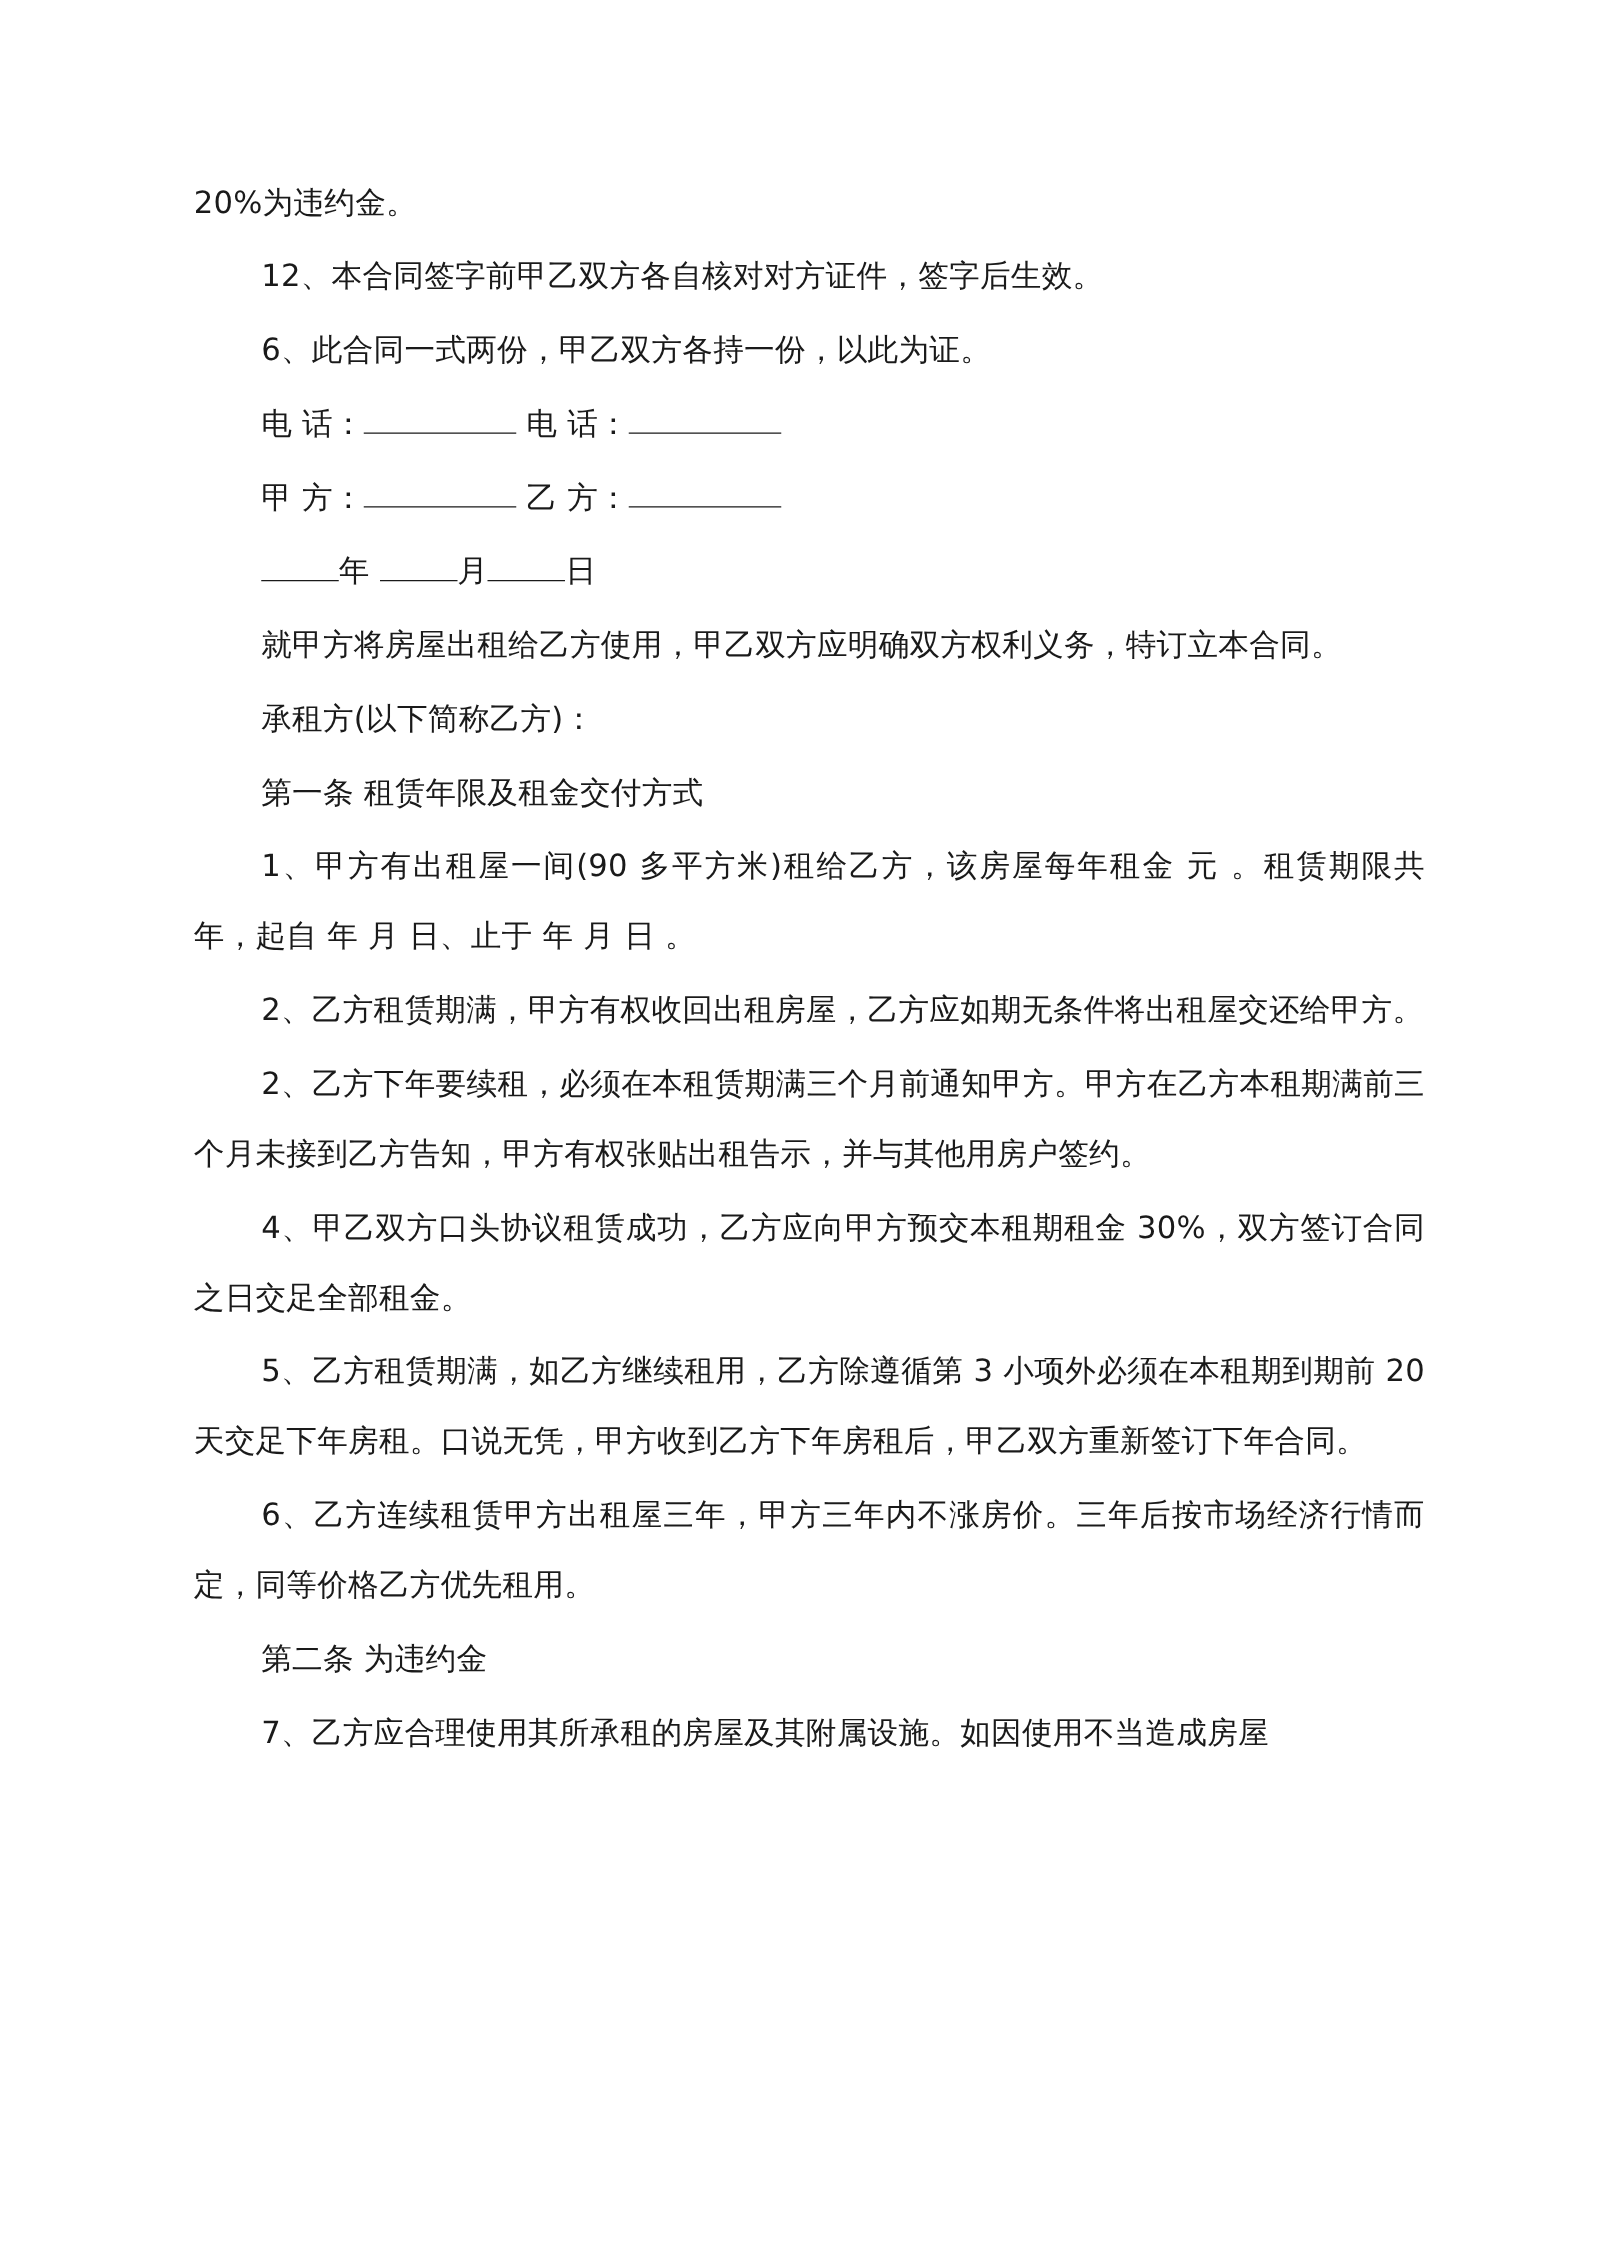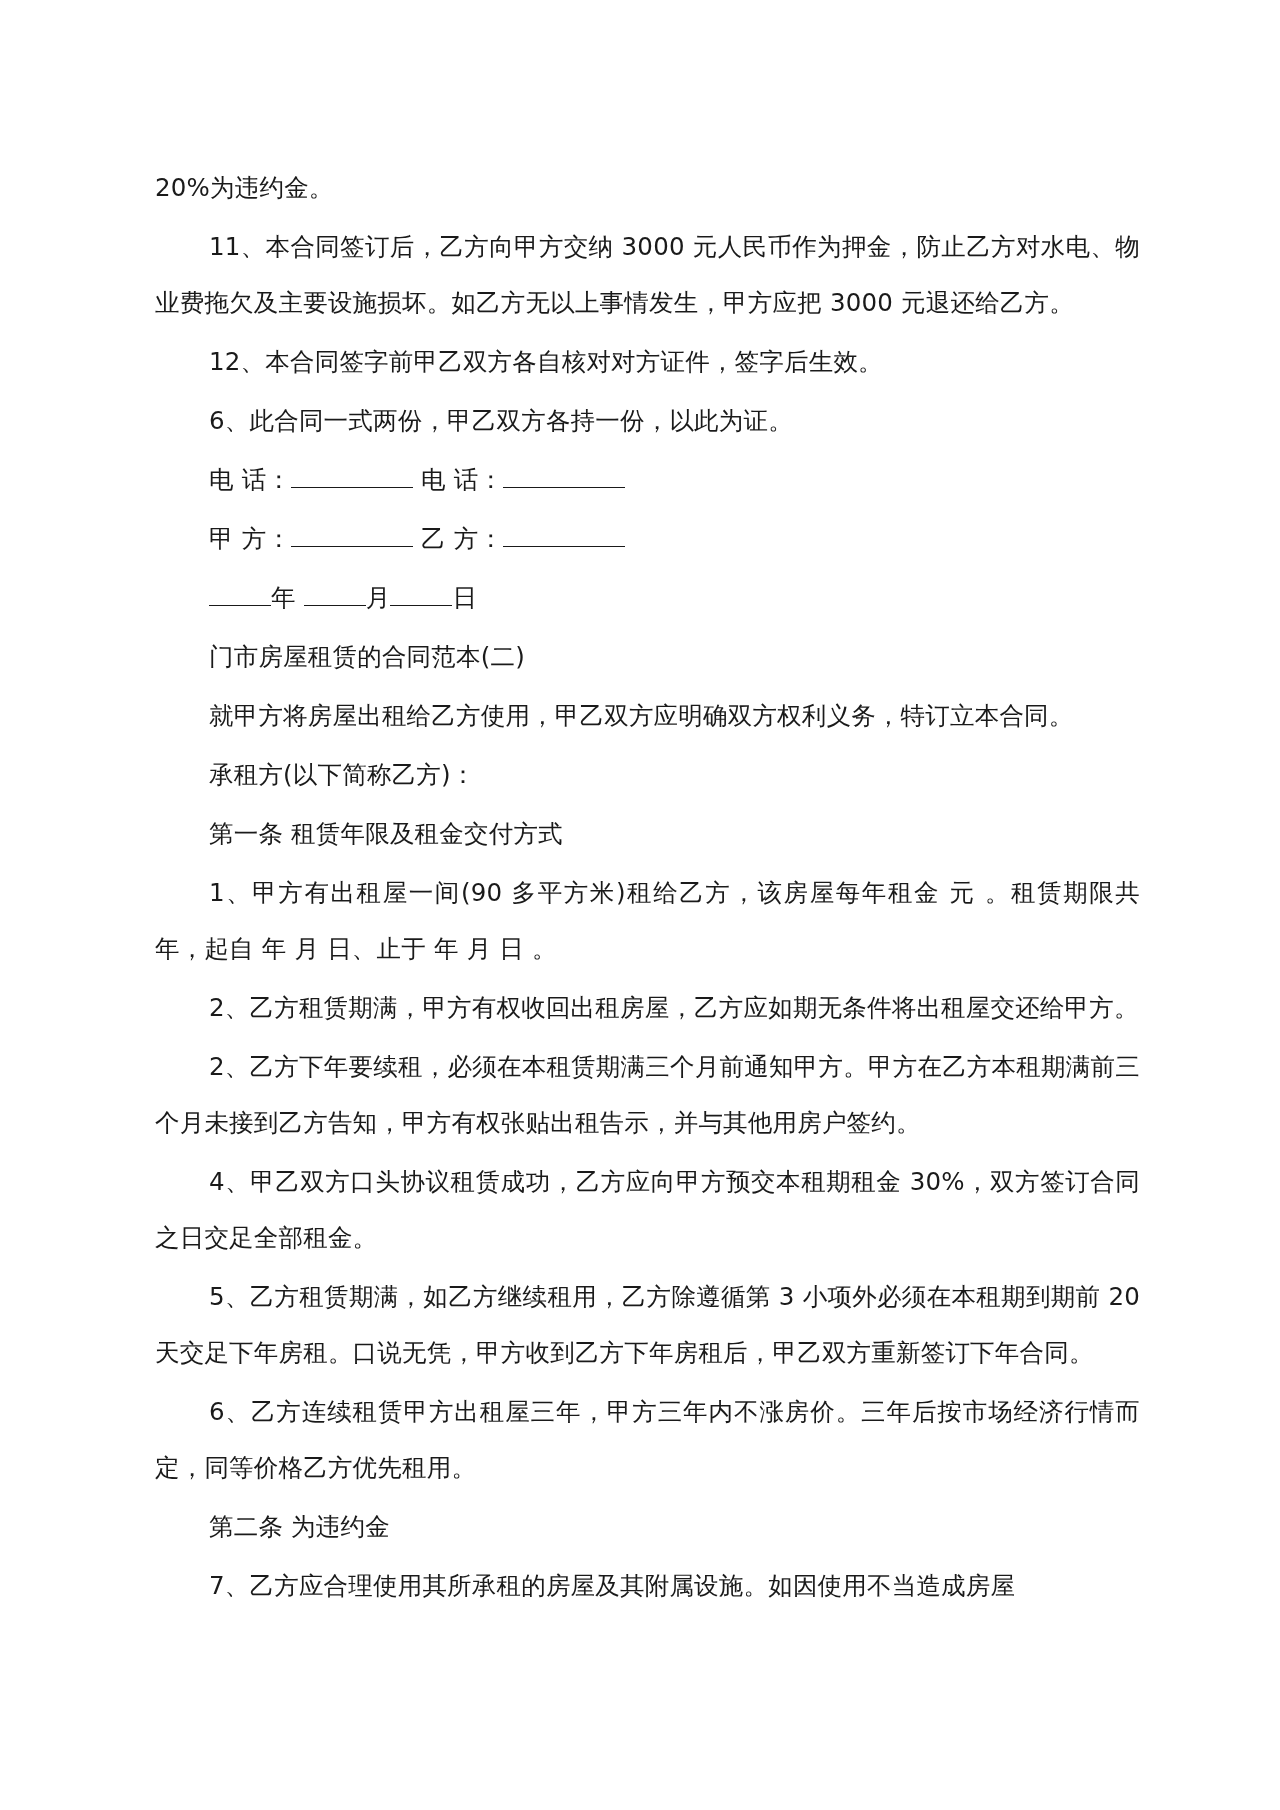--- a/index.html
+++ b/index.html
@@ -1,46 +1,44 @@
 <!DOCTYPE html>
 <html><head>
 <meta charset="utf-8">
 <style>
   html, body { margin: 0; padding: 0; background: #ffffff; }
   body { width: 1280px; height: 1810px; position: relative; overflow: hidden;
          font-family: "DejaVu Sans", "Liberation Sans", sans-serif; color: #1a1a1a; }
-  .page { position: absolute; left: 155px; top: 160px; width: 985px; }
+  .page { position: absolute; left: 155px; top: 134px; width: 985px; }
   .para { font-size: 24.5px; line-height: 56px; margin: 0 0 3px 0; text-align: justify;
           letter-spacing: 0.2px; }
   .indent { text-indent: 54px; }
   .blank { display: inline-block; border-bottom: 1.6px solid #1a1a1a; height: 30px; vertical-align: baseline; }
   .w-long { width: 122px; }
   .w-short { width: 62px; }
 </style>
 </head>
 <body>
 
 <div class="page">
   <p class="para">20%为违约金。</p>
-  <p class="para indent">11、本合同签订后，乙方向甲方交纳 3000 元人民币作为押金，防止乙方对水电、物业费拖欠及主要设施损坏。如乙方无以上事情发生，甲方应把 3000 元退还给乙方。</p>
   <p class="para indent">12、本合同签字前甲乙双方各自核对对方证件，签字后生效。</p>
   <p class="para indent">6、此合同一式两份，甲乙双方各持一份，以此为证。</p>
 
   <p class="para indent">
     <span>电 话：</span><span class="blank w-long"></span><span> 电 话：</span><span class="blank w-long"></span>
   </p>
   <p class="para indent">
     <span>甲 方：</span><span class="blank w-long"></span><span> 乙 方：</span><span class="blank w-long"></span>
   </p>
   <p class="para indent">
     <span class="blank w-short"></span><span>年</span>
     <span class="blank w-short"></span><span>月</span><span class="blank w-short"></span><span>日</span>
   </p>
 
-  <p class="para indent">门市房屋租赁的合同范本(二)</p>
   <p class="para indent">就甲方将房屋出租给乙方使用，甲乙双方应明确双方权利义务，特订立本合同。</p>
   <p class="para indent">承租方(以下简称乙方)：</p>
   <p class="para indent">第一条 租赁年限及租金交付方式</p>
   <p class="para indent">1、甲方有出租屋一间(90 多平方米)租给乙方，该房屋每年租金 元 。租赁期限共 年，起自 年 月 日、止于 年 月 日 。</p>
   <p class="para indent">2、乙方租赁期满，甲方有权收回出租房屋，乙方应如期无条件将出租屋交还给甲方。</p>
   <p class="para indent">2、乙方下年要续租，必须在本租赁期满三个月前通知甲方。甲方在乙方本租期满前三个月未接到乙方告知，甲方有权张贴出租告示，并与其他用房户签约。</p>
   <p class="para indent">4、甲乙双方口头协议租赁成功，乙方应向甲方预交本租期租金 30%，双方签订合同之日交足全部租金。</p>
   <p class="para indent">5、乙方租赁期满，如乙方继续租用，乙方除遵循第 3 小项外必须在本租期到期前 20 天交足下年房租。口说无凭，甲方收到乙方下年房租后，甲乙双方重新签订下年合同。</p>
   <p class="para indent">6、乙方连续租赁甲方出租屋三年，甲方三年内不涨房价。三年后按市场经济行情而定，同等价格乙方优先租用。</p>
   <p class="para indent">第二条 为违约金</p>

